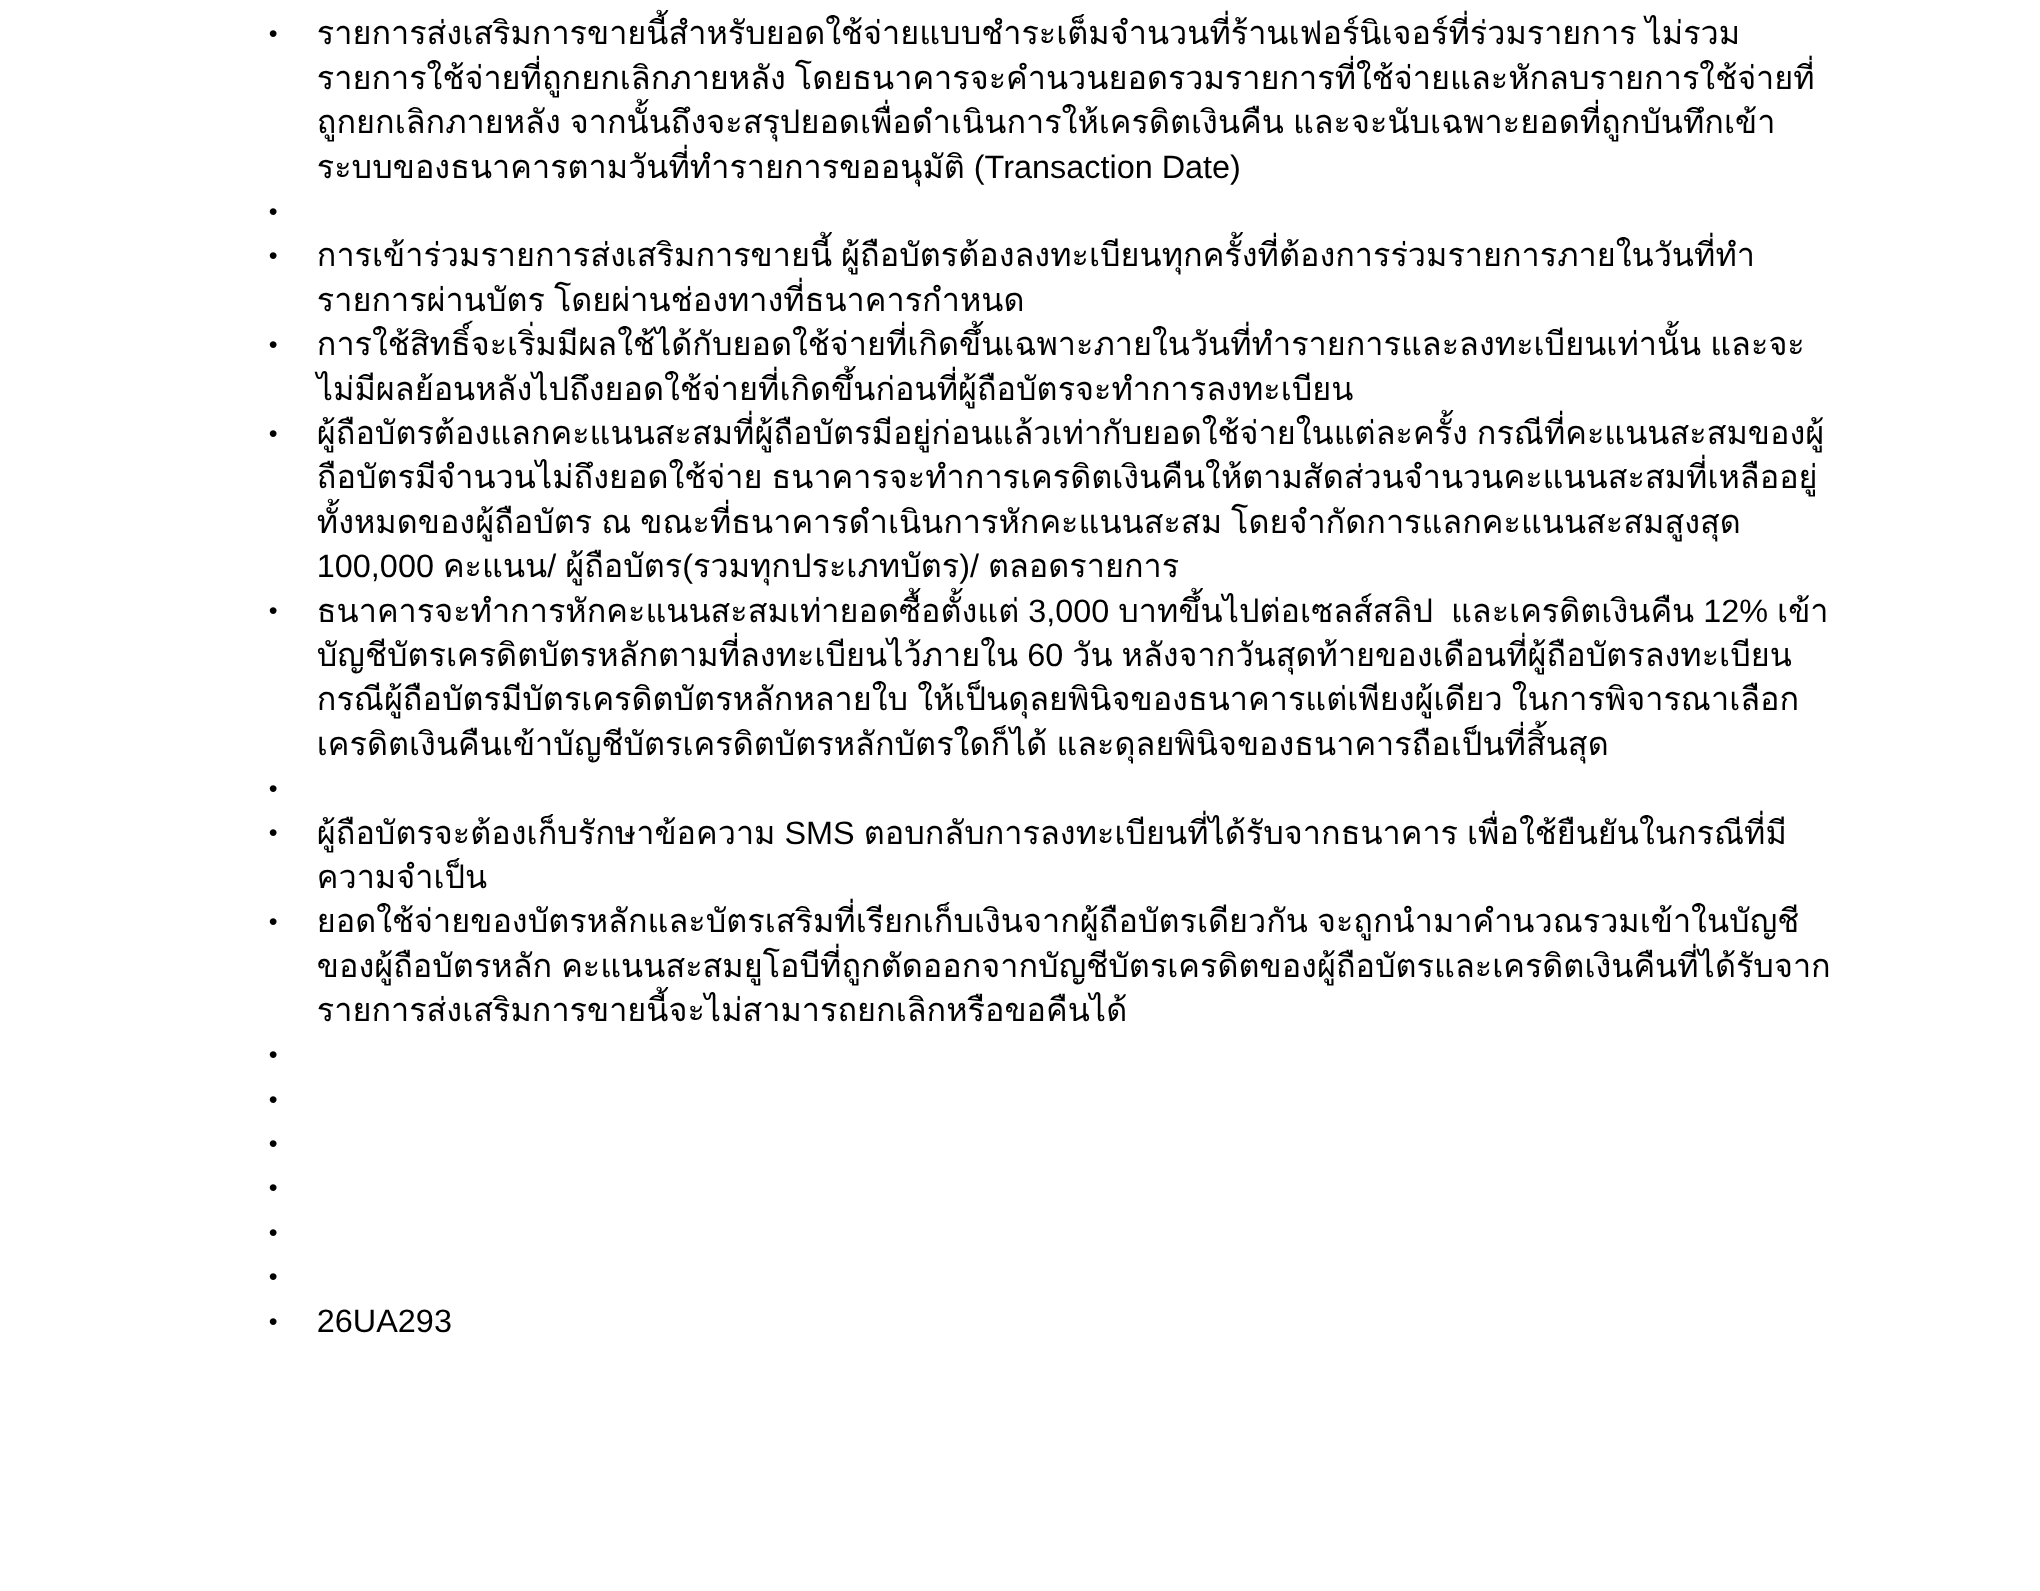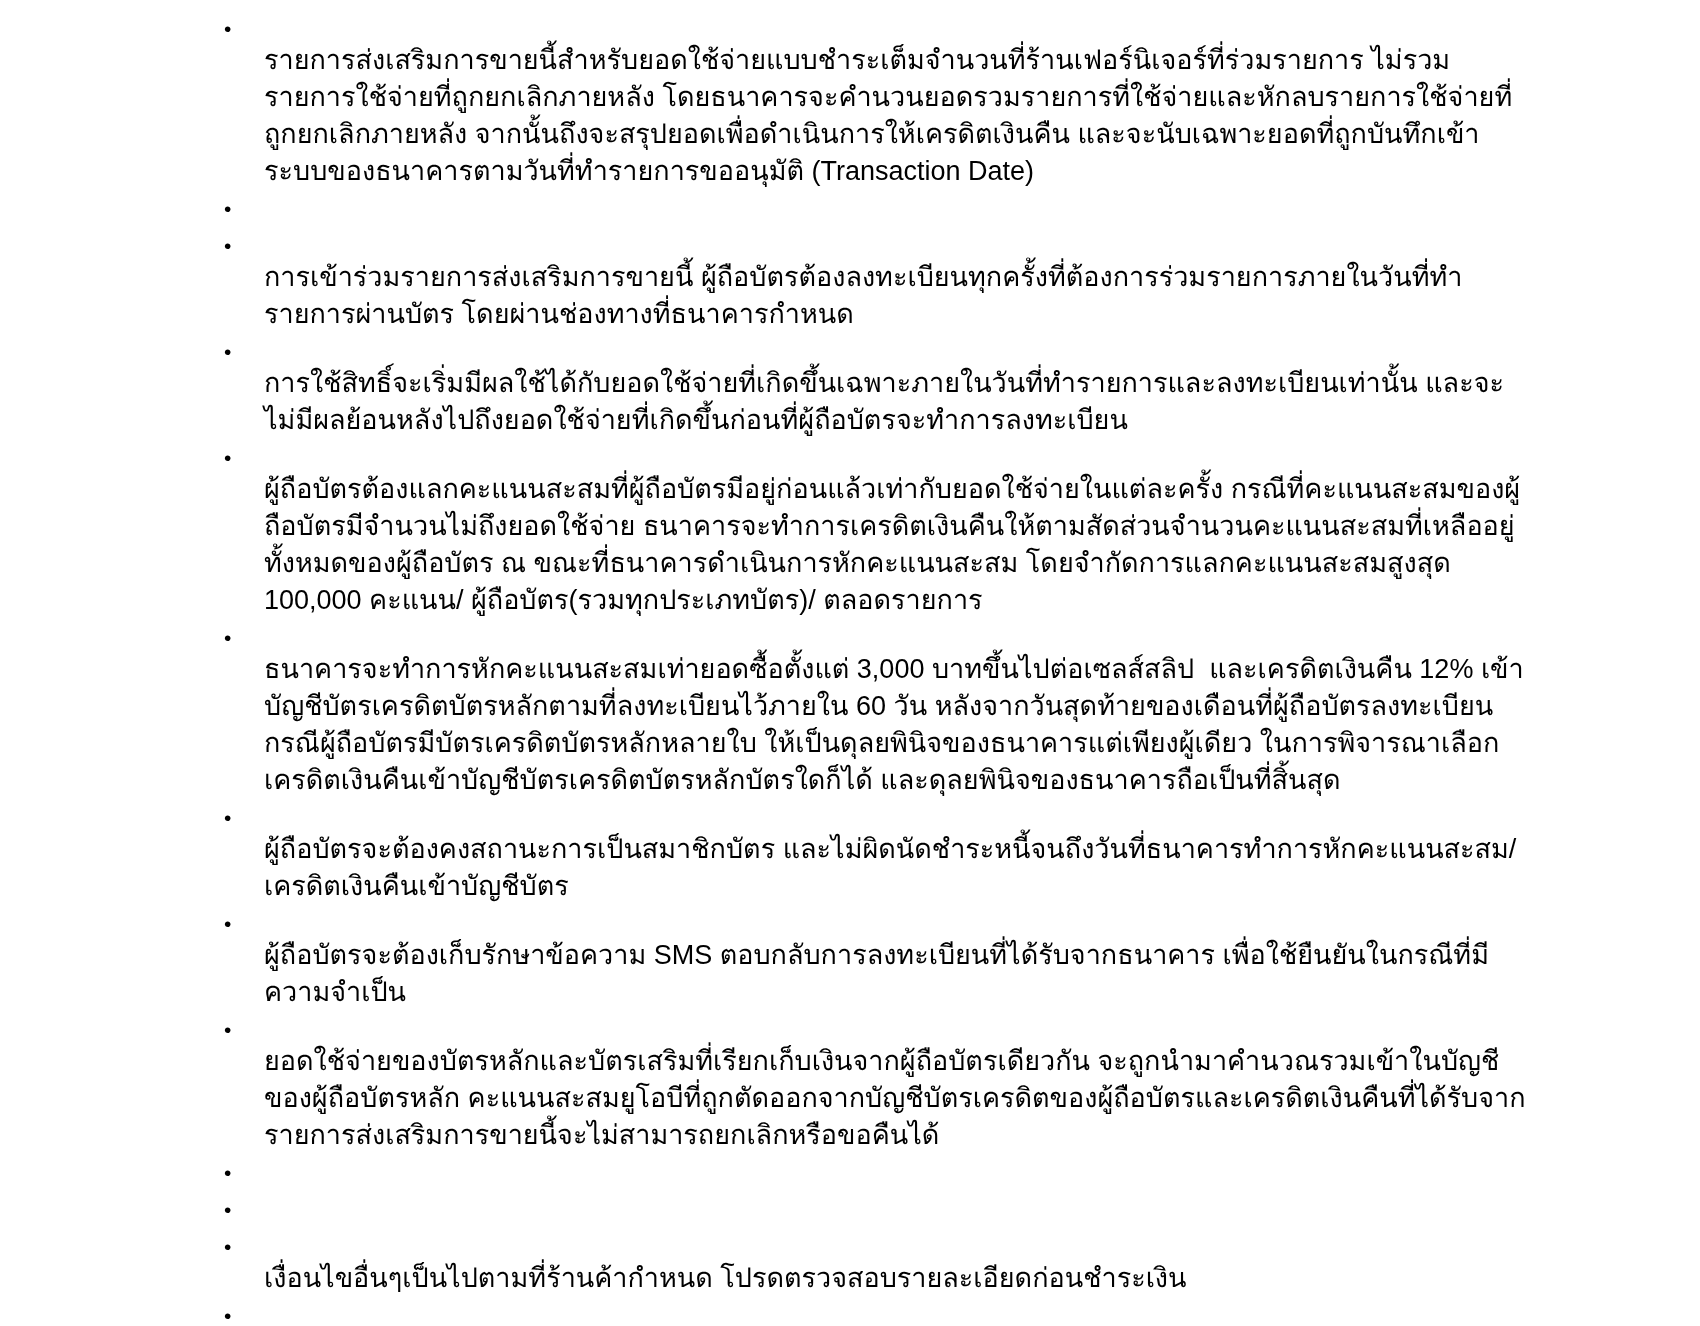--- a/index.html
+++ b/index.html
@@ -39,21 +39,20 @@
     font-size: 21px;
     line-height: 37px;
     color: #000000;
   }
   .text {
     flex: 0 1 auto;
     max-width: 1268px;
     word-break: normal;
     overflow-wrap: break-word;
     white-space: pre-wrap;
-    margin-top: 32px;
   }
 </style>
 </head>
 <body>
 
 <div class="page">
   <ul class="terms-list" id="terms-list">
   <li class="bullet-item">
     <span class="marker">•</span>
     <span class="text">รายการส่งเสริมการขายนี้สำหรับยอดใช้จ่ายแบบชำระเต็มจำนวนที่ร้านเฟอร์นิเจอร์ที่ร่วมรายการ ไม่รวมรายการใช้จ่ายที่ถูกยกเลิกภายหลัง โดยธนาคารจะคำนวนยอดรวมรายการที่ใช้จ่ายและหักลบรายการใช้จ่ายที่ถูกยกเลิกภายหลัง จากนั้นถึงจะสรุปยอดเพื่อดำเนินการให้เครดิตเงินคืน และจะนับเฉพาะยอดที่ถูกบันทึกเข้าระบบของธนาคารตามวันที่ทำรายการขออนุมัติ (Transaction Date)</span>
@@ -78,21 +77,20 @@
     <span class="text">ผู้ถือบัตรต้องแลกคะแนนสะสมที่ผู้ถือบัตรมีอยู่ก่อนแล้วเท่ากับยอดใช้จ่ายในแต่ละครั้ง กรณีที่คะแนนสะสมของผู้ถือบัตรมีจำนวนไม่ถึงยอดใช้จ่าย ธนาคารจะทำการเครดิตเงินคืนให้ตามสัดส่วนจำนวนคะแนนสะสมที่เหลืออยู่ทั้งหมดของผู้ถือบัตร ณ ขณะที่ธนาคารดำเนินการหักคะแนนสะสม โดยจำกัดการแลกคะแนนสะสมสูงสุด 100,000 คะแนน/ ผู้ถือบัตร(รวมทุกประเภทบัตร)/ ตลอดรายการ</span>
   </li>
 
   <li class="bullet-item">
     <span class="marker">•</span>
     <span class="text">ธนาคารจะทำการหักคะแนนสะสมเท่ายอดซื้อตั้งแต่ 3,000 บาทขึ้นไปต่อเซลส์สลิป  และเครดิตเงินคืน 12% เข้าบัญชีบัตรเครดิตบัตรหลักตามที่ลงทะเบียนไว้ภายใน 60 วัน หลังจากวันสุดท้ายของเดือนที่ผู้ถือบัตรลงทะเบียน กรณีผู้ถือบัตรมีบัตรเครดิตบัตรหลักหลายใบ ให้เป็นดุลยพินิจของธนาคารแต่เพียงผู้เดียว ในการพิจารณาเลือกเครดิตเงินคืนเข้าบัญชีบัตรเครดิตบัตรหลักบัตรใดก็ได้ และดุลยพินิจของธนาคารถือเป็นที่สิ้นสุด</span>
   </li>
 
   <li class="bullet-item">
     <span class="marker">•</span>
-    <span class="text">ผู้ถือบัตรจะต้องคงสถานะการเป็นสมาชิกบัตร และไม่ผิดนัดชำระหนี้จนถึงวันที่ธนาคารทำการหักคะแนนสะสม/เครดิตเงินคืนเข้าบัญชีบัตร</span>
   </li>
 
   <li class="bullet-item">
     <span class="marker">•</span>
     <span class="text">ผู้ถือบัตรจะต้องเก็บรักษาข้อความ SMS ตอบกลับการลงทะเบียนที่ได้รับจากธนาคาร เพื่อใช้ยืนยันในกรณีที่มีความจำเป็น</span>
   </li>
 
   <li class="bullet-item">
     <span class="marker">•</span>
     <span class="text">ยอดใช้จ่ายของบัตรหลักและบัตรเสริมที่เรียกเก็บเงินจากผู้ถือบัตรเดียวกัน จะถูกนำมาคำนวณรวมเข้าในบัญชีของผู้ถือบัตรหลัก คะแนนสะสมยูโอบีที่ถูกตัดออกจากบัญชีบัตรเครดิตของผู้ถือบัตรและเครดิตเงินคืนที่ได้รับจากรายการส่งเสริมการขายนี้จะไม่สามารถยกเลิกหรือขอคืนได้</span>
@@ -101,21 +99,20 @@
   <li class="bullet-item">
     <span class="marker">•</span>
   </li>
 
   <li class="bullet-item">
     <span class="marker">•</span>
   </li>
 
   <li class="bullet-item">
     <span class="marker">•</span>
-    <span class="text">เงื่อนไขอื่นๆเป็นไปตามที่ร้านค้ากำหนด โปรดตรวจสอบรายละเอียดก่อนชำระเงิน</span>
   </li>
 
   <li class="bullet-item">
     <span class="marker">•</span>
   </li>
 
   <li class="bullet-item">
     <span class="marker">•</span>
   </li>
 

